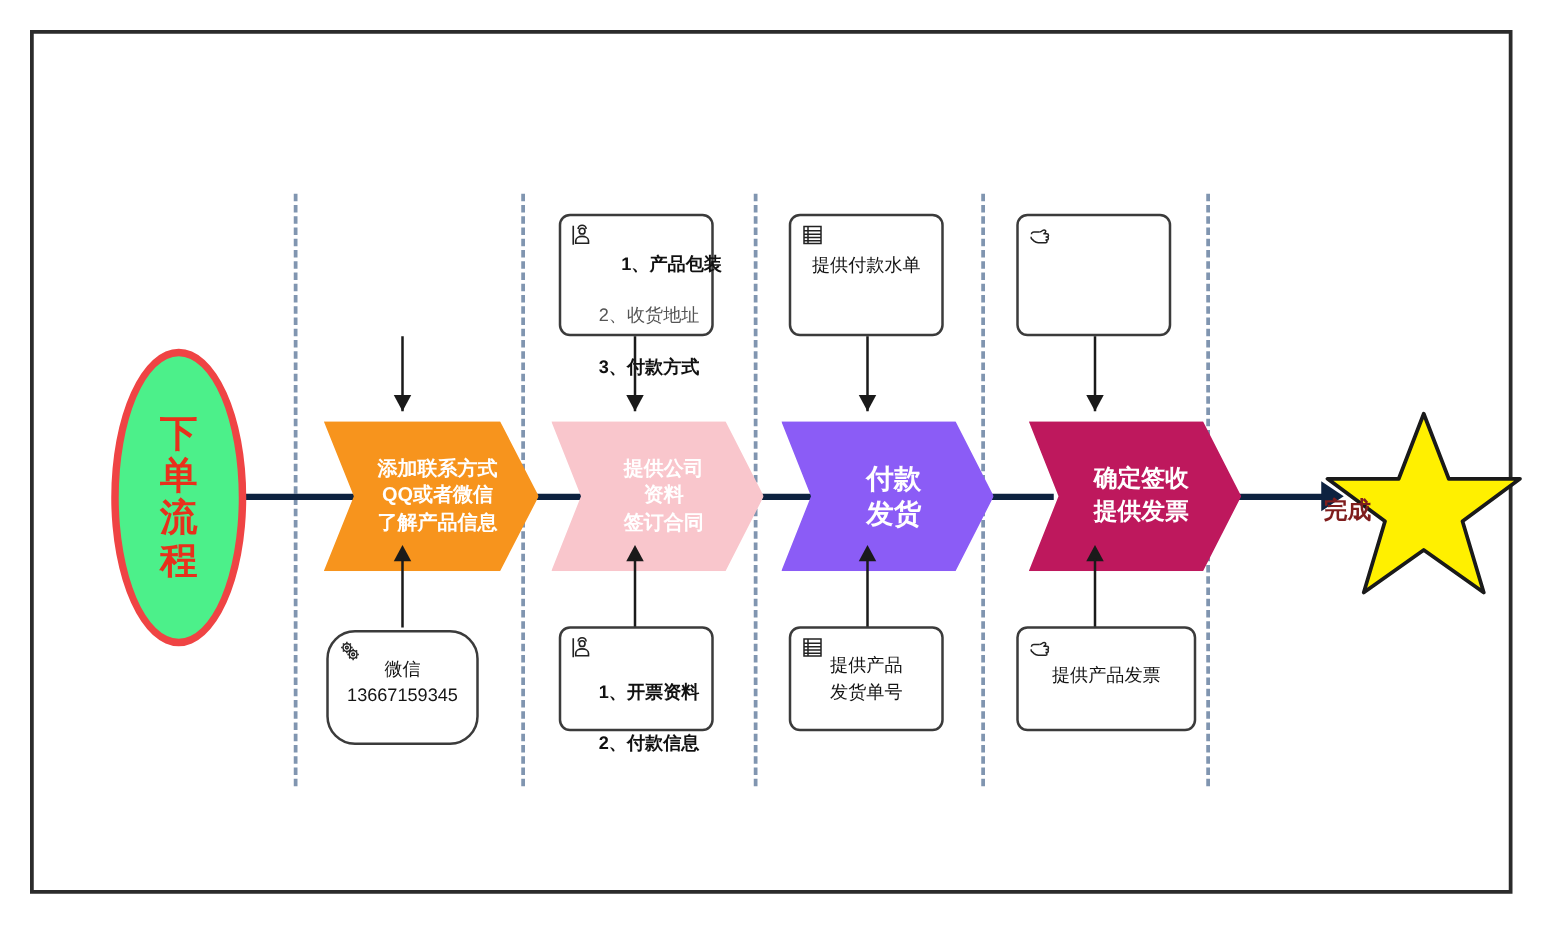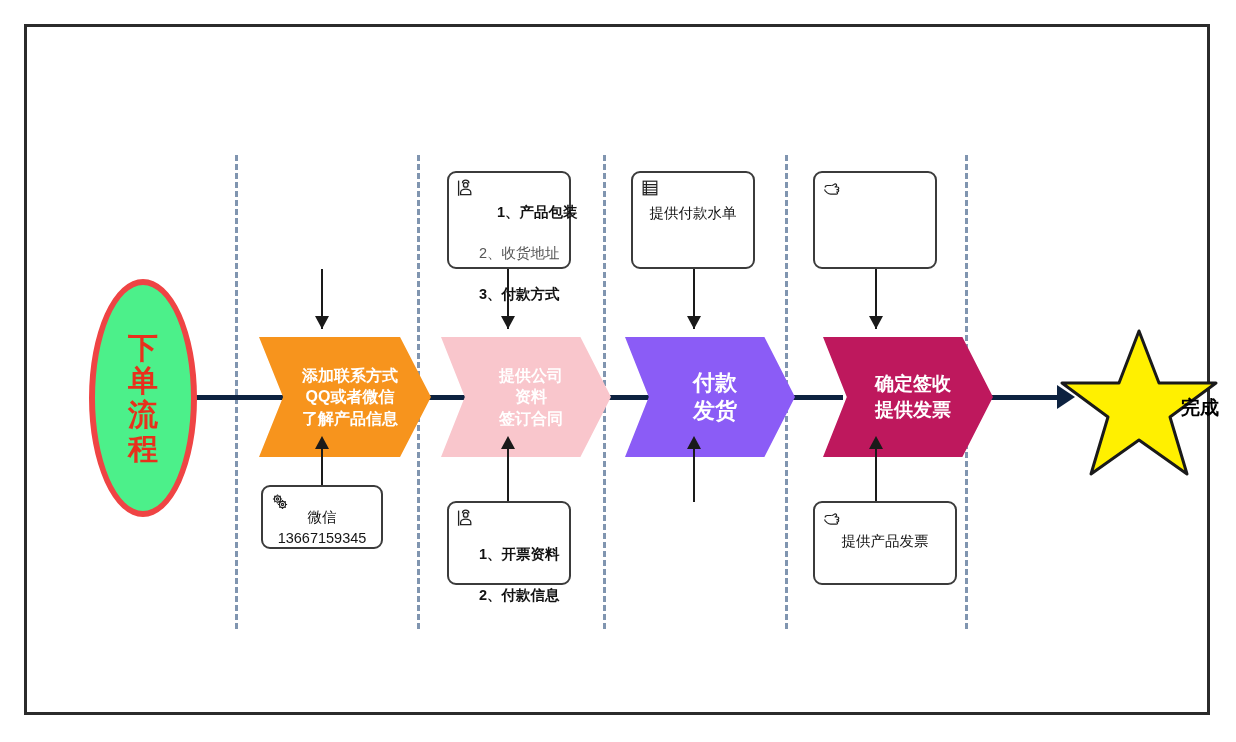--- a/index.html
+++ b/index.html
@@ -67,24 +67,24 @@
     left: 1032px;
     top: 300px;
     width: 160px;
     height: 152px;
   }
   #end-star .star-label {
     position: absolute;
     left: 0;
     top: 68px;
     width: 160px;
-    text-align: right;
+    text-align: left;
     font-weight: bold;
     font-size: 19px;
-    color: #000000;
+    color: #7f1d1d;
   }
   
   .spine {
     position: absolute;
     height: 5px;
     background: #0d2240;
     top: 368px;
   }
   .spine-arrow {
     position: absolute;
@@ -194,21 +194,21 @@
     <div class="vhead down" style="left:288px;top:289px;"></div>
 
     <div class="chevron" style="left:232px;width:172px;background:#F7941D;">
       <div class="chev-text">添加联系方式
 QQ或者微信
 了解产品信息</div>
     </div>
 
     <div class="vhead up" style="left:288px;top:409px;"></div>
     <div class="vconn" style="left:294px;top:420px;height:55px;"></div>
-    <div class="note-box" style="left:234px;top:458px;width:122px;height:64px;">
+    <div class="note-box" style="left:234px;top:477px;width:122px;height:92px;border-radius:23px;">
       <span class="note-icon">
         <svg viewBox="0 0 20 20" width="20" height="20">
           <g fill="none" stroke="#222" stroke-width="1.2">
             <circle cx="7.5" cy="7" r="3.1"></circle>
             <circle cx="7.5" cy="7" r="1.1"></circle>
             <path d="M7.5 2.4v1.2M7.5 10.4v1.2M2.9 7h1.2M10.9 7h1.2M4.3 3.8l.85.85M9.85 9.35l.85.85M10.7 3.8l-.85.85M5.15 9.35l-.85.85"></path>
             <circle cx="12.5" cy="12.5" r="3.1"></circle>
             <circle cx="12.5" cy="12.5" r="1.1"></circle>
             <path d="M12.5 7.9v1.2M12.5 15.9v1.2M7.9 12.5h1.2M15.9 12.5h1.2M9.3 9.3l.85.85M14.85 14.85l.85.85M15.7 9.3l-.85.85M10.15 14.85l-.85.85"></path>
           </g>
@@ -277,20 +277,32 @@
     <div class="vconn" style="left:666px;top:242px;height:60px;"></div>
     <div class="vhead down" style="left:660px;top:289px;"></div>
 
     <div class="chevron" style="left:598px;width:170px;background:#8b5cf6;">
       <div class="chev-text" style="font-size:22px;line-height:1.28;">付款
 发货</div>
     </div>
 
     <div class="vhead up" style="left:660px;top:409px;"></div>
     <div class="vconn" style="left:666px;top:420px;height:55px;"></div>
+    <div class="note-box" style="left:604px;top:474px;width:124px;height:84px;">
+      <span class="note-icon">
+        <svg viewBox="0 0 20 20" width="20" height="20">
+          <g fill="none" stroke="#222" stroke-width="1.2">
+            <rect x="3.2" y="3.2" width="13.6" height="13.6"></rect>
+            <path d="M3.2 6.6h13.6M3.2 9.3h13.6M3.2 12h13.6M3.2 14.6h13.6M6.4 3.2v13.6"></path>
+          </g>
+        </svg>
+      </span>
+      <div class="note-text">提供产品
+发货单号</div>
+    </div>
 
     <div class="note-box" style="left:786px;top:144px;width:124px;height:98px;">
       <span class="note-icon">
         <svg viewBox="0 0 20 20" width="20" height="20">
           <g fill="none" stroke="#222" stroke-width="1.2" stroke-linejoin="round">
             <path d="M3.2 9.4c0-1.1.9-1.9 2-1.9h4.3"></path>
             <path d="M9.5 7.5c1.1 0 1.9-.5 2.6-1.1.7-.6 1.7-.6 2.2 0 .5.6.3 1.4-.3 1.9l-.9.7h2.4c.8 0 1.3.6 1.3 1.3s-.6 1.3-1.3 1.3h-1"></path>
             <path d="M15.5 11.6c.7 0 1.2.5 1.2 1.2s-.5 1.2-1.2 1.2h-1"></path>
             <path d="M14.5 14c.6 0 1.1.5 1.1 1.1s-.5 1.1-1.1 1.1H8.6c-1.3 0-2.4-.5-3.3-1.3l-2.1-2c-.4-.4-.4-1 0-1.4"></path>
           </g>

